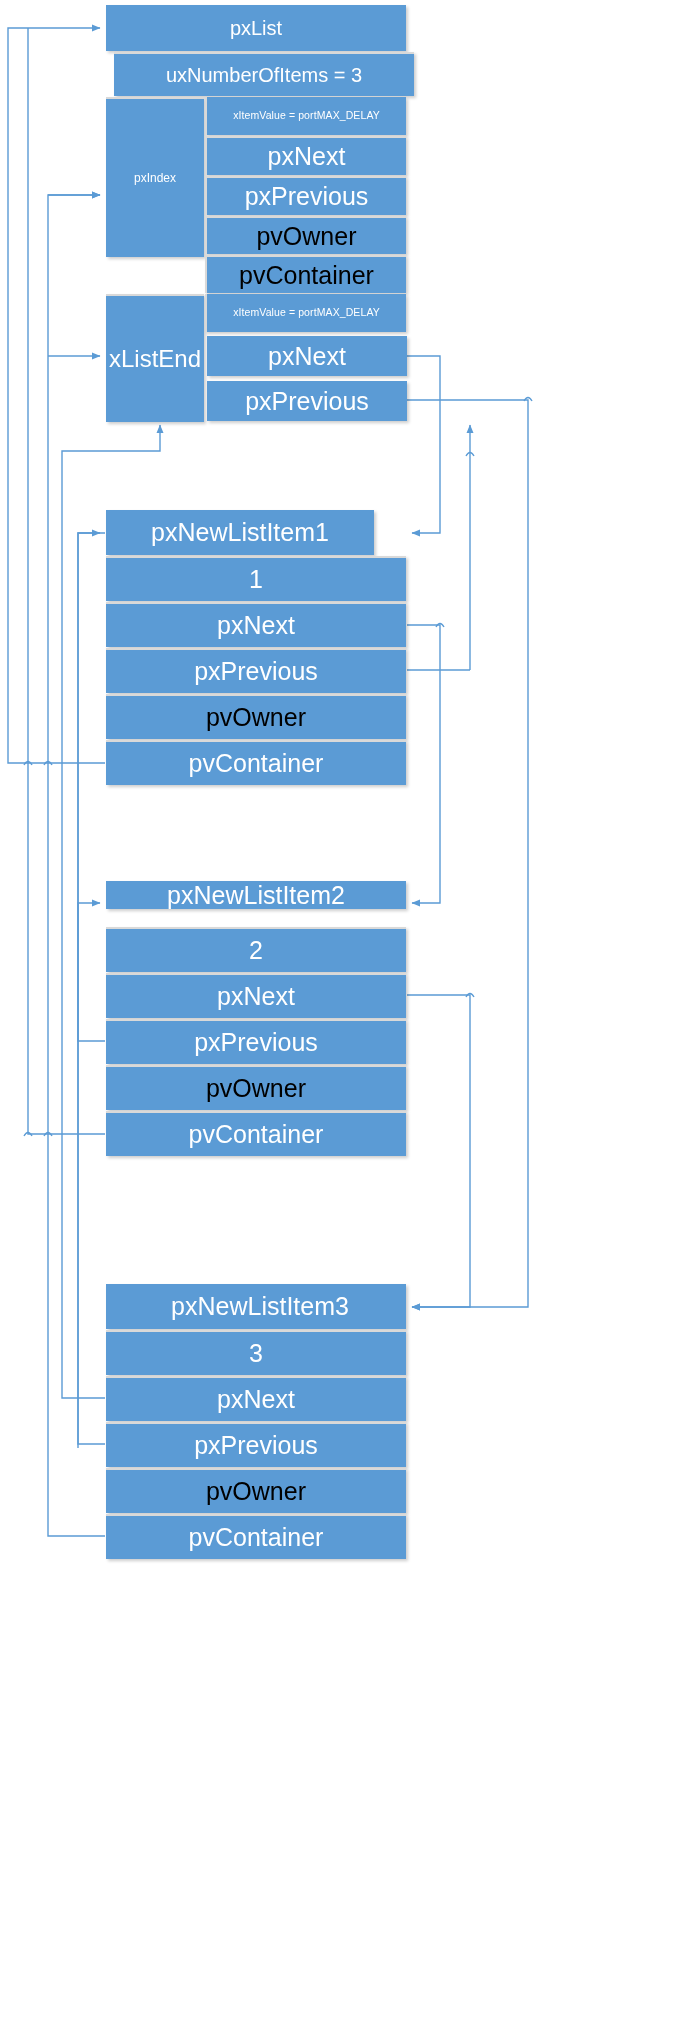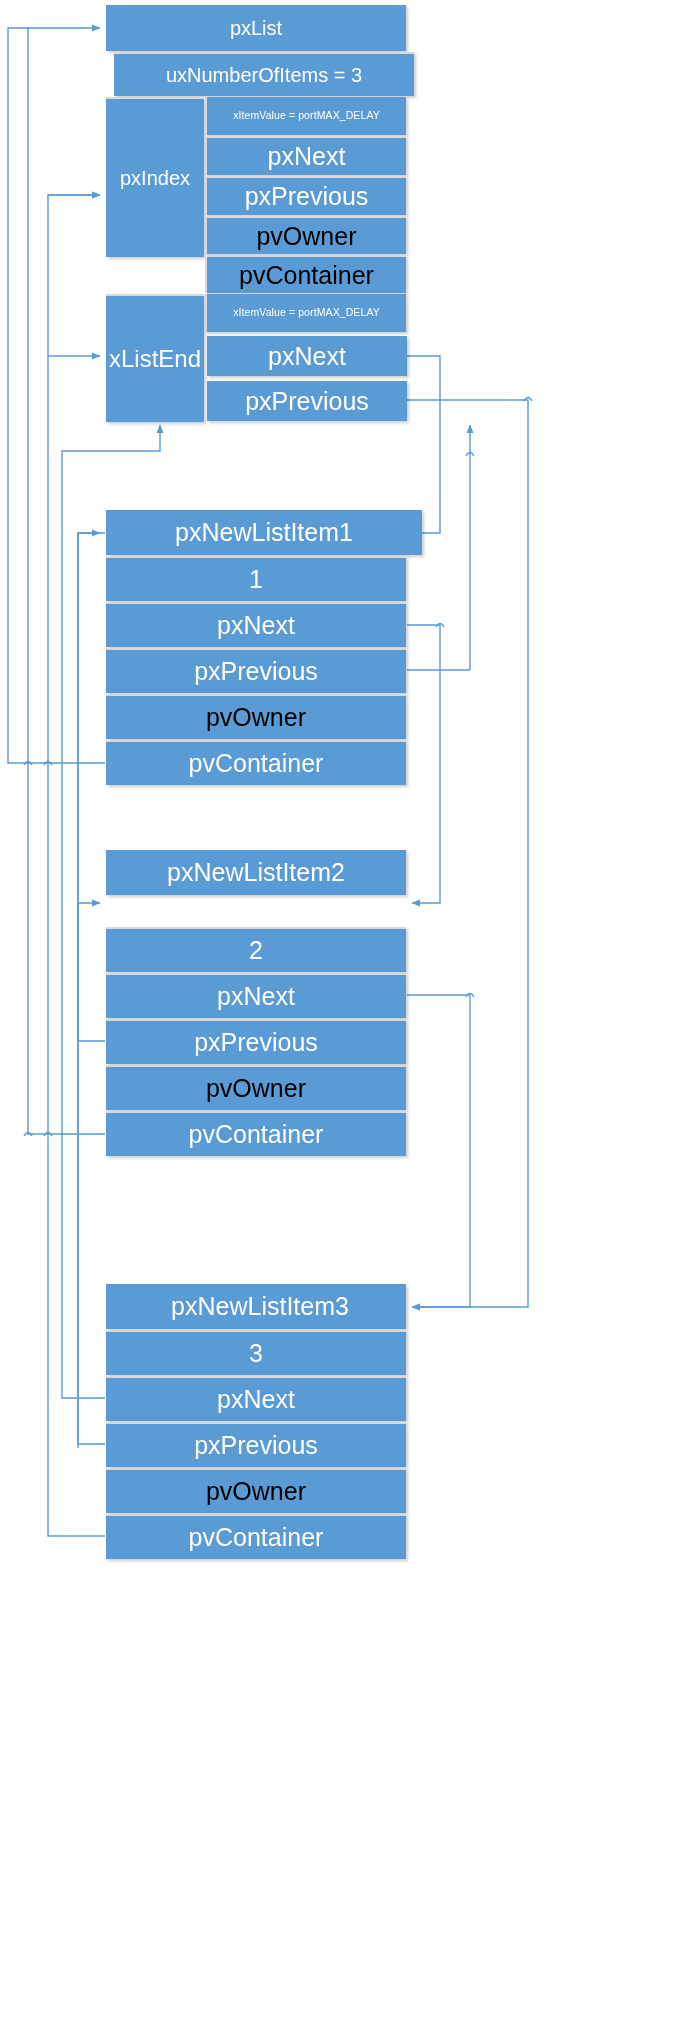--- a/index.html
+++ b/index.html
@@ -83,46 +83,46 @@
       <path d="M44,765 q4,-7 8,0"></path>
     </g>
   </svg>
 
   <div class="grp">
 
     <div class="cell shadow" style="left:106px;top:5px;width:300px;height:46px;font-size:20px;">pxList</div>
 
     <div class="cell shadow sep" style="left:106px;top:52px;width:300px;height:44px;font-size:20px;margin-left:8px;">uxNumberOfItems =  3</div>
 
-    <div class="cell shadow sep" style="left:106px;top:97px;width:98px;height:160px;font-size:20px;text-align:center;">pxIndex</div>
+    <div class="cell shadow sep" style="left:106px;top:97px;width:98px;height:160px;font-size:12px;text-align:center;">pxIndex</div>
 
     <div class="cell tiny shadow sepl" style="left:205px;top:97px;width:201px;height:38px;">xItemValue = portMAX_DELAY</div>
     <div class="cell shadow sepl sep" style="left:205px;top:136px;width:201px;height:39px;">pxNext</div>
     <div class="cell shadow sepl sep" style="left:205px;top:176px;width:201px;height:39px;">pxPrevious</div>
     <div class="cell red shadow sepl sep" style="left:205px;top:216px;width:201px;height:38px;">pvOwner</div>
     <div class="cell red shadow sepl sep" style="left:205px;top:255px;width:201px;height:38px;">pvContainer</div>
 
     <div class="cell shadow sep" style="left:106px;top:294px;width:98px;height:128px;font-size:24px;">xListEnd</div>
 
     <div class="cell tiny shadow sepl" style="left:205px;top:294px;width:201px;height:38px;">xItemValue = portMAX_DELAY</div>
     <div class="cell shadow" style="left:207px;top:336px;width:200px;height:40px;">pxNext</div>
     <div class="cell shadow" style="left:207px;top:381px;width:200px;height:40px;">pxPrevious</div>
   </div>
 
   <div class="grp">
-    <div class="cell shadow" style="left:106px;top:510px;width:316px;height:45px;">pxNewListItem1</div>
+    <div class="cell shadow" style="left:106px;top:510px;width:268px;height:45px;">pxNewListItem1</div>
     <div class="cell shadow sep" style="left:106px;top:556px;width:300px;height:45px;">1</div>
     <div class="cell shadow sep" style="left:106px;top:602px;width:300px;height:45px;">pxNext</div>
     <div class="cell shadow sep" style="left:106px;top:648px;width:300px;height:45px;">pxPrevious</div>
     <div class="cell red shadow sep" style="left:106px;top:694px;width:300px;height:45px;">pvOwner</div>
     <div class="cell shadow sep" style="left:106px;top:740px;width:300px;height:45px;">pvContainer</div>
   </div>
 
   <div class="grp">
-    <div class="cell shadow" style="left:106px;top:850px;width:300px;height:45px;">pxNewListItem2</div>
+    <div class="cell shadow" style="left:106px;top:881px;width:300px;height:28px;">pxNewListItem2</div>
     <div class="cell shadow sep" style="left:106px;top:927px;width:300px;height:45px;">2</div>
     <div class="cell shadow sep" style="left:106px;top:973px;width:300px;height:45px;">pxNext</div>
     <div class="cell shadow sep" style="left:106px;top:1019px;width:300px;height:45px;">pxPrevious</div>
     <div class="cell red shadow sep" style="left:106px;top:1065px;width:300px;height:45px;">pvOwner</div>
     <div class="cell shadow sep" style="left:106px;top:1111px;width:300px;height:45px;">pvContainer</div>
   </div>
 
   <div class="grp">
     <div class="cell shadow" style="left:106px;top:1284px;width:300px;height:45px;padding-left:8px;">pxNewListItem3</div>
     <div class="cell shadow sep" style="left:106px;top:1330px;width:300px;height:45px;">3</div>

